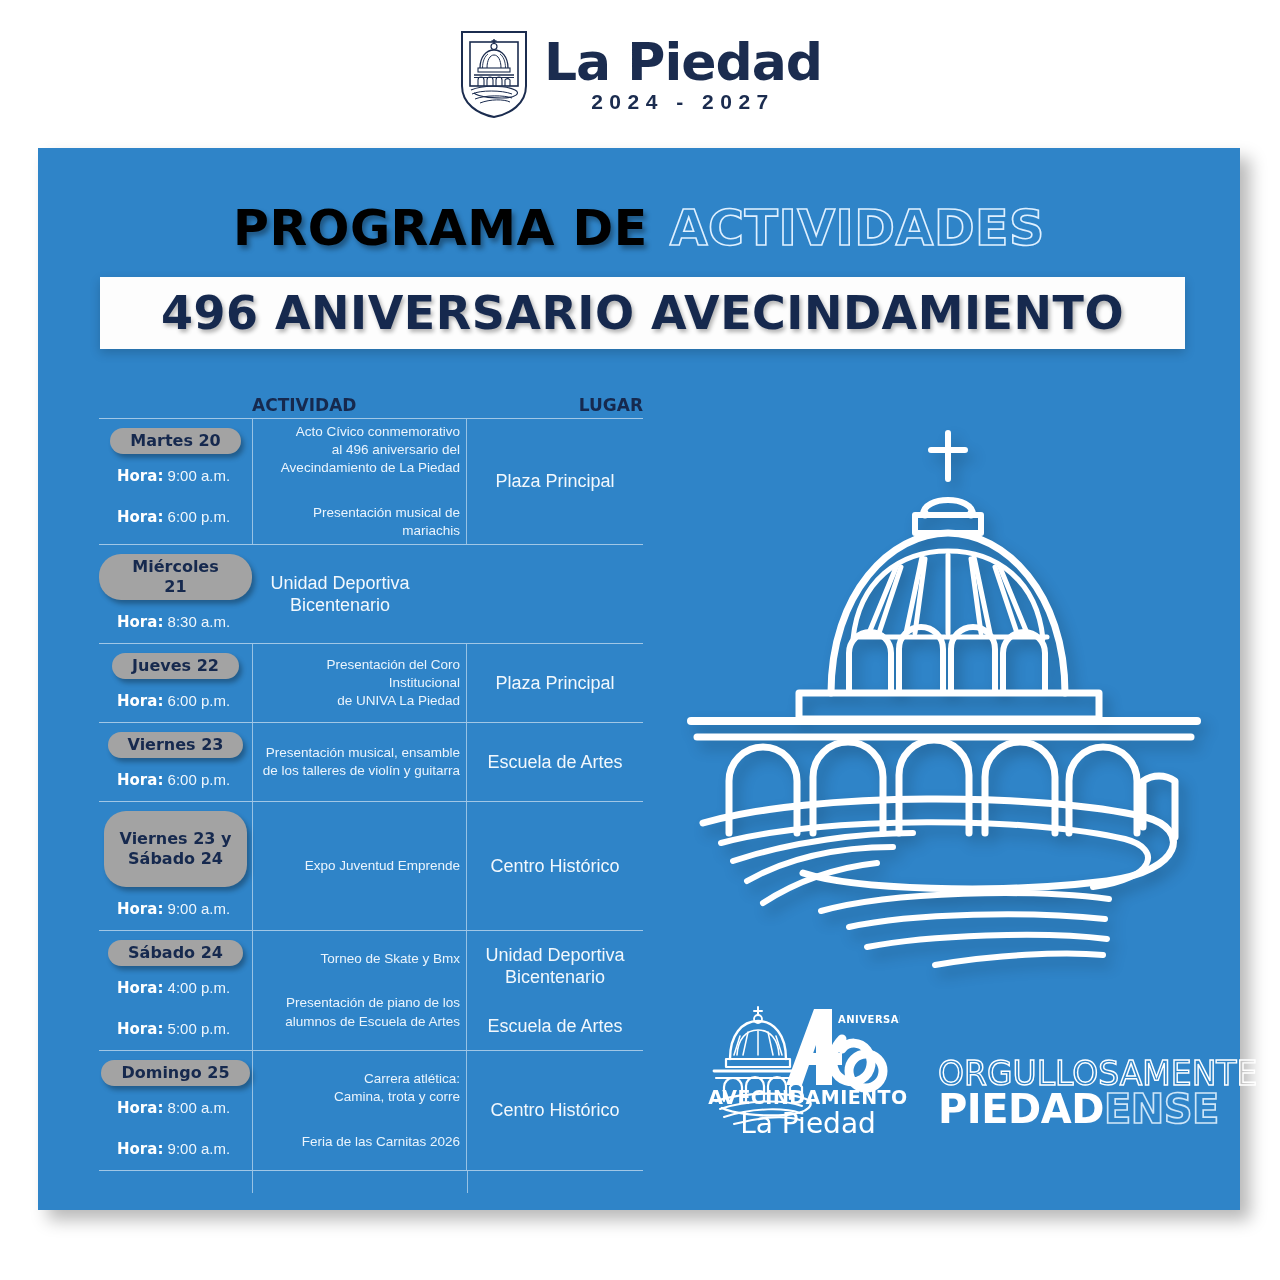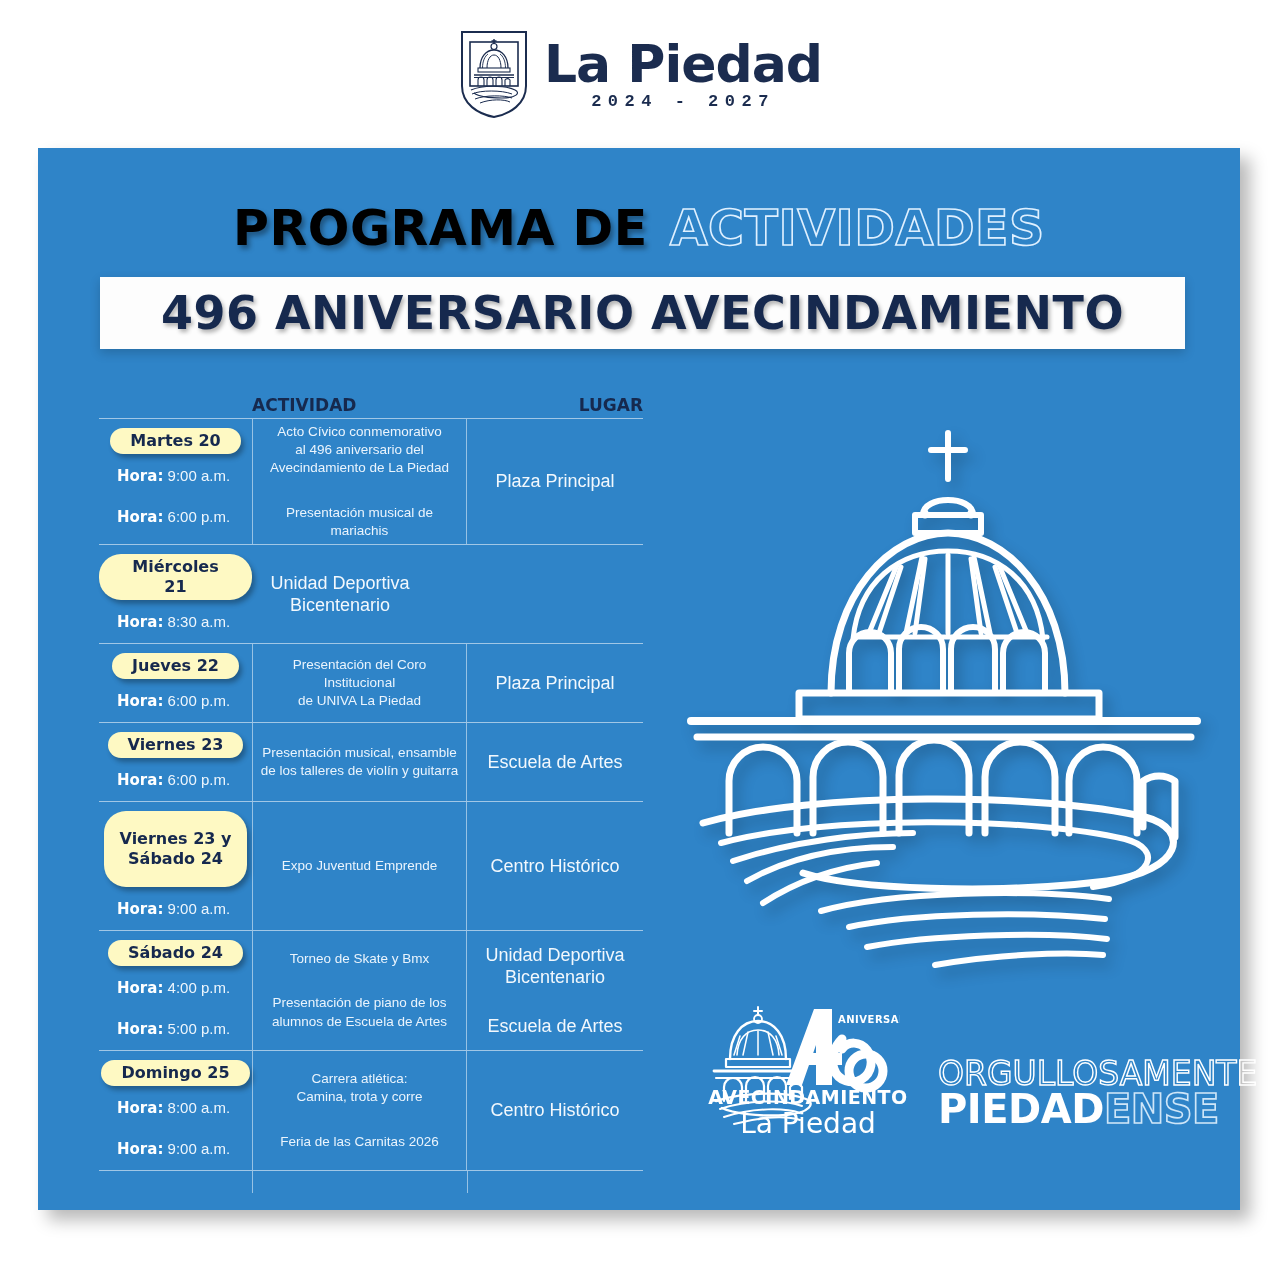--- a/index.html
+++ b/index.html
@@ -18,23 +18,23 @@
     background:#ffffff;
   }
   .brand-wrap{display:flex;align-items:center;gap:14px;}
   .brand-shield{width:72px;height:92px;display:block;}
   .brand-text{display:flex;flex-direction:column;line-height:1;}
   .brand-name{
     font-size:52px;font-weight:bold;color:#1b2c4f;letter-spacing:-1px;
     font-family:"DejaVu Sans", sans-serif;
   }
   .brand-years{
-    font-size:17px;font-weight:bold;color:#1b2c4f;letter-spacing:6.5px;
+    font-size:21px;font-weight:bold;color:#1b2c4f;letter-spacing:6.5px;
     margin-top:3px;text-align:center;
-    font-family:Liberation Mono, monospace;
+    font-family:Liberation Sans, sans-serif;
   }
 
   
   #card{
     position:absolute;left:38px;top:148px;width:1202px;height:1062px;
     background:#2f84c8;
     box-shadow:10px 10px 16px rgba(0,0,0,0.28);
   }
 
   
@@ -87,31 +87,31 @@
   .srow{display:flex;position:relative;}
   .cell-day{
     width:153px;box-sizing:border-box;padding:9px 0 12px 0;
     display:flex;flex-direction:column;
   }
   .cell-act{
     width:215px;box-sizing:border-box;
     border-left:1px solid rgba(255,255,255,0.5);
     border-right:1px solid rgba(255,255,255,0.5);
     display:flex;flex-direction:column;justify-content:center;
-    text-align:center;padding:4px 6px;
+    text-align:right;padding:4px 6px;
   }
   .cell-place{
     width:176px;box-sizing:border-box;
     display:flex;flex-direction:column;justify-content:center;
     text-align:center;padding:4px 4px;
   }
 
   .daypill{
     align-self:center;
-    background:#fef9c3;color:#16294e;
+    background:#a3a3a3;color:#16294e;
     font-family:"DejaVu Sans", sans-serif;
     font-weight:bold;font-size:16px;
     border-radius:22px;
     padding:3px 20px;
     margin-bottom:8px;
     box-shadow:3px 4px 5px rgba(0,0,0,0.30);
     text-align:center;line-height:1.25;
     white-space:pre-line;
   }
   .daypill.two-line{padding:18px 16px;}

